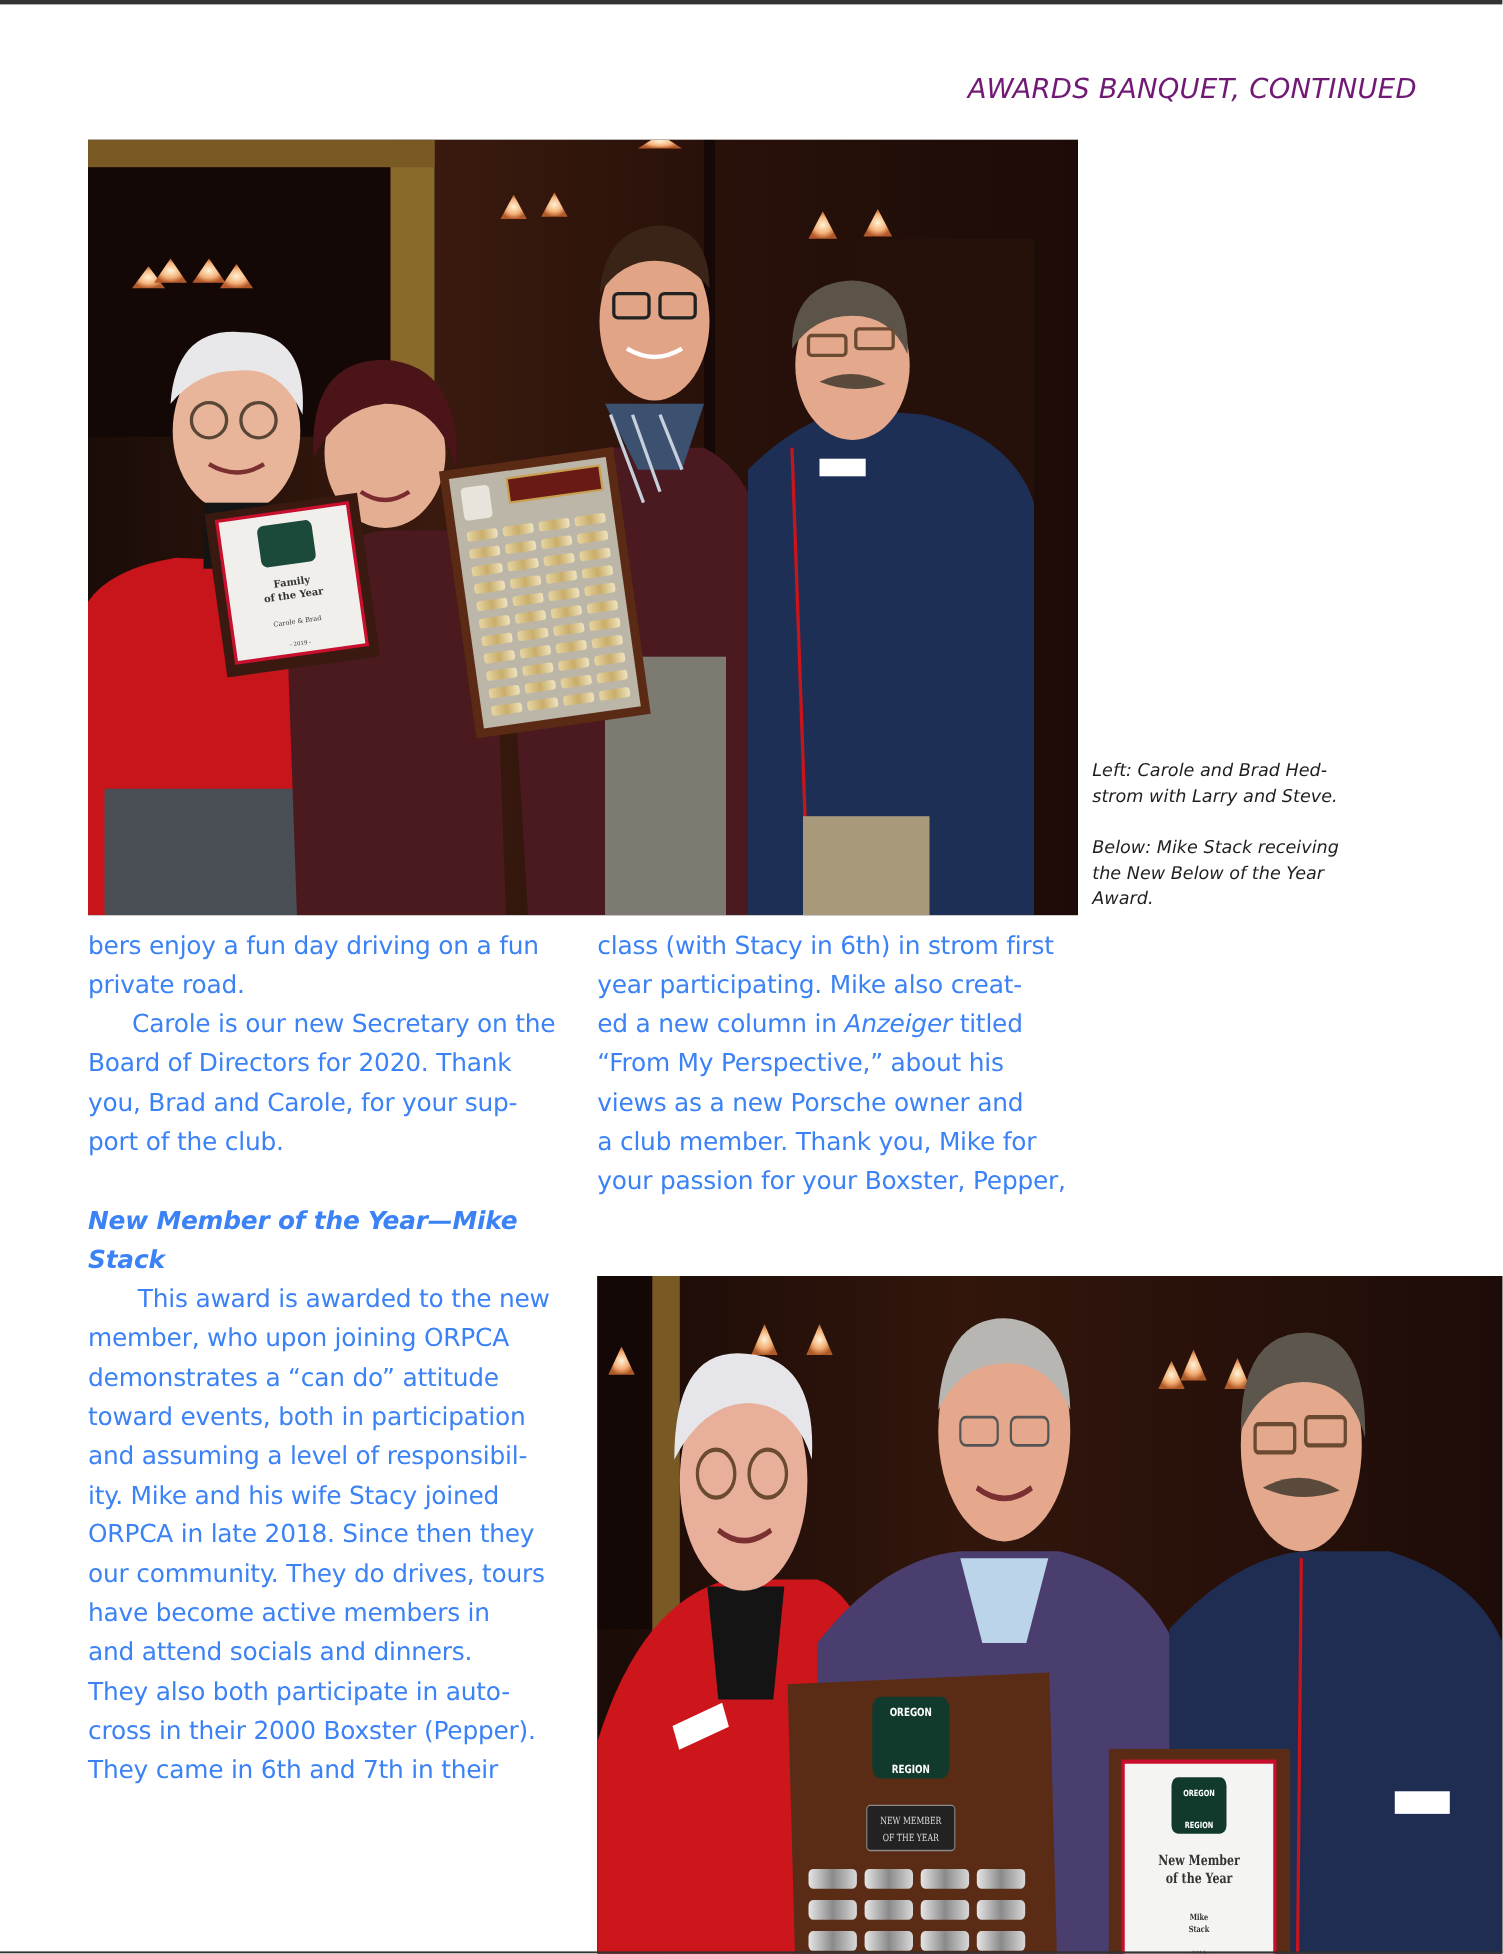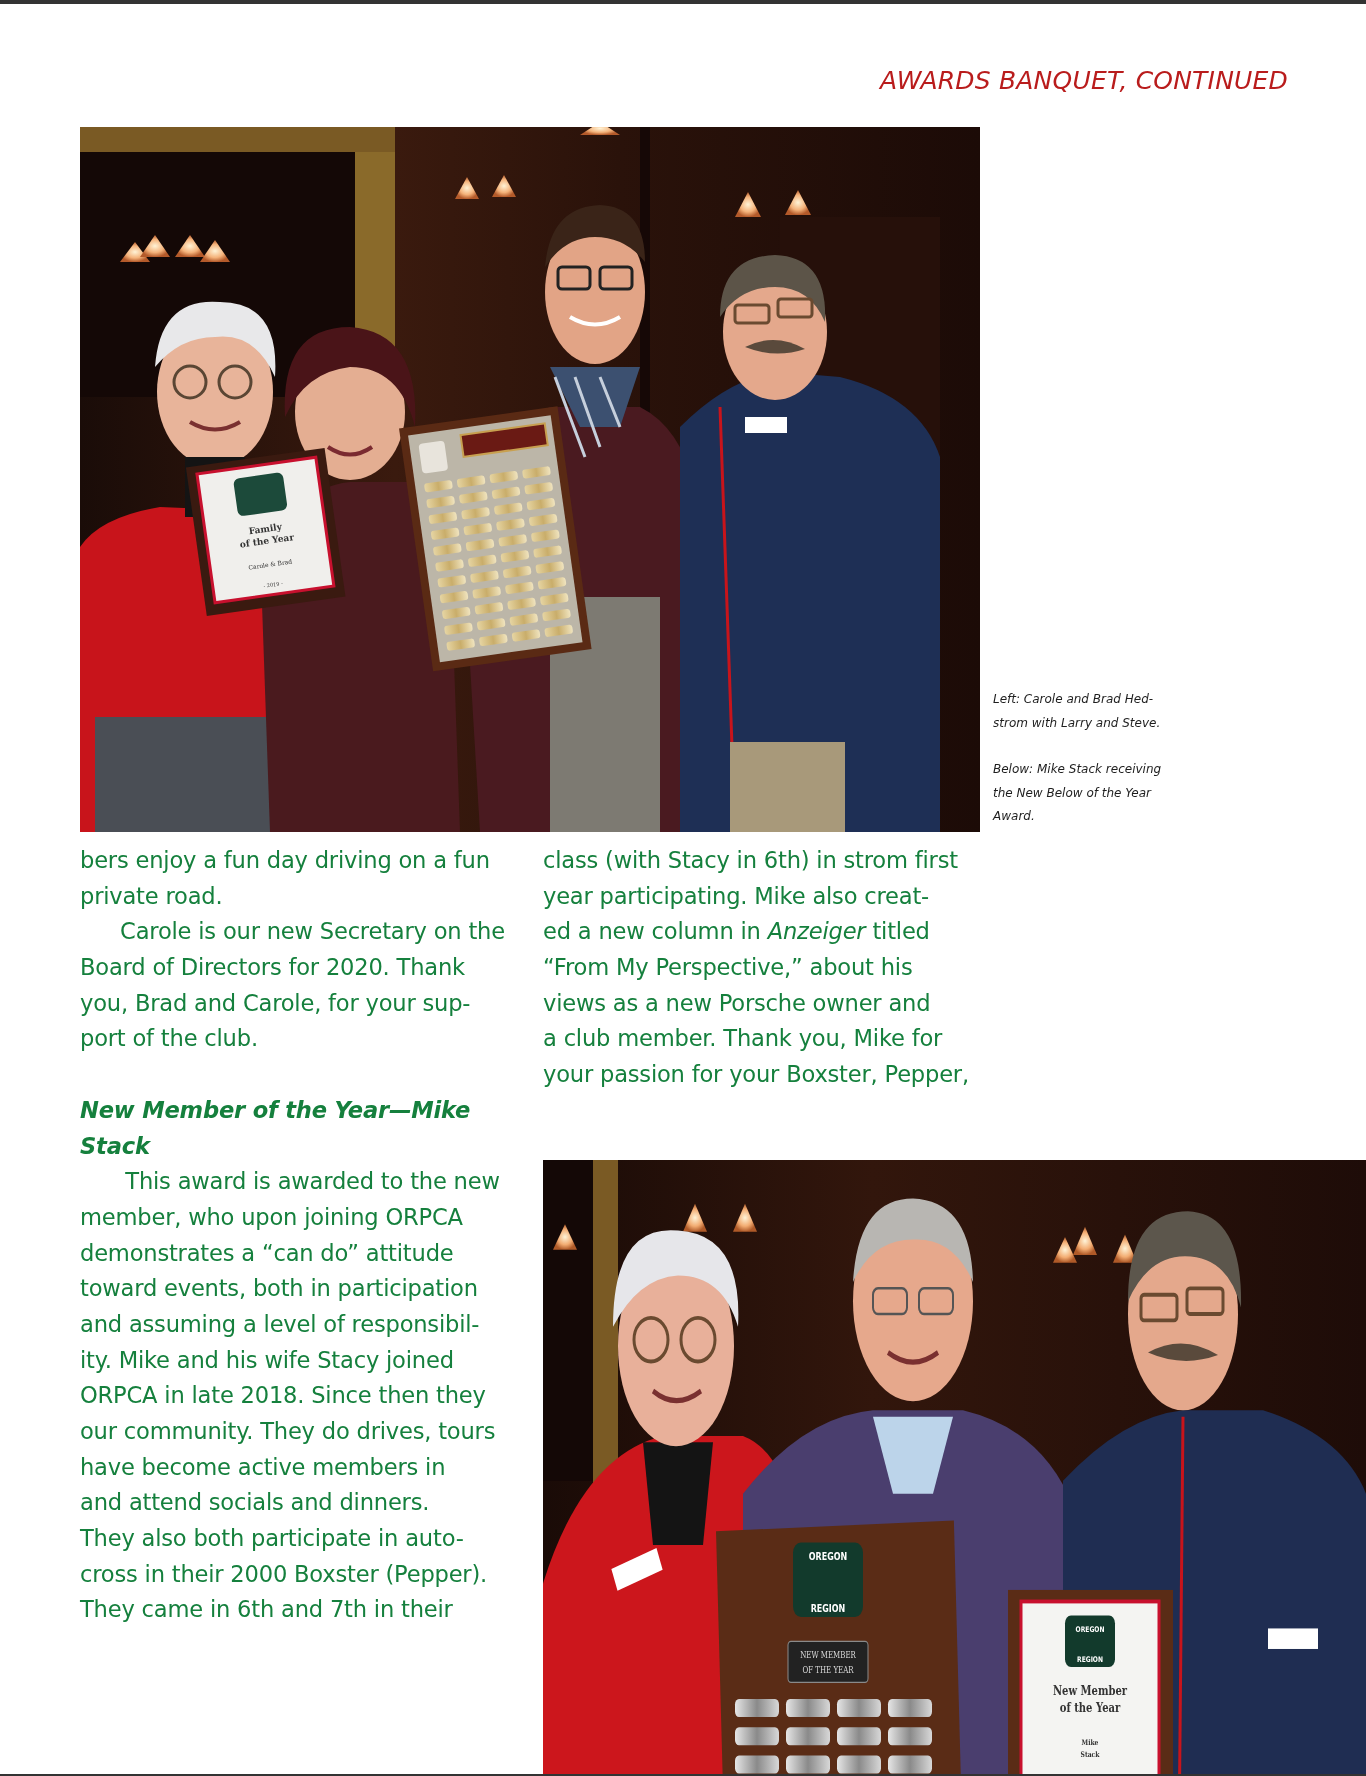--- a/index.html
+++ b/index.html
@@ -6,37 +6,37 @@
   body {
     width: 1366px; height: 1776px; position: relative; overflow: hidden;
     background: #ffffff; color: #1e1e1e;
     font-family: "DejaVu Sans", sans-serif;
   }
   .top-bar { position: absolute; left: 0; top: 0; width: 1366px; height: 4px; background: #333333; }
   .bottom-bar { position: absolute; left: 0; top: 1774px; width: 1366px; height: 2px; background: #333333; }
   .running-head {
     position: absolute; right: 78px; top: 66px;
     font-family: "DejaVu Sans", sans-serif; font-style: italic; font-size: 25px;
-    letter-spacing: 0.2px; color: #b91c1c; white-space: nowrap;
+    letter-spacing: 0.2px; color: #701a75; white-space: nowrap;
   }
   .photo { position: absolute; overflow: hidden; background: #1c0c07; }
   .photo svg { display: block; width: 100%; height: 100%; }
   #photo-1 { left: 80px; top: 127px; width: 900px; height: 705px; }
   #photo-2 { left: 543px; top: 1160px; width: 823px; height: 788px; }
   .caption {
     position: absolute; left: 993px; top: 688px; width: 330px;
-    font-family: "DejaVu Sans", sans-serif; font-style: italic; font-size: 12px;
+    font-family: "DejaVu Sans", sans-serif; font-style: italic; font-size: 16px;
     line-height: 23.5px; color: #1e1e1e;
   }
   .caption p { margin: 0; }
   .caption p + p { margin-top: 23px; }
   .column {
     position: absolute; top: 843px;
     font-family: "DejaVu Sans", sans-serif; font-size: 22.6px; line-height: 35.7px;
-    color: #15803d; letter-spacing: -0.2px;
+    color: #3b82f6; letter-spacing: -0.2px;
   }
   #col-1 { left: 80px; width: 445px; }
   #col-2 { left: 543px; width: 445px; }
   .line { display: block; white-space: nowrap; height: 35.7px; }
   .indent { padding-left: 20px; text-align: center; }
   .heading-line { font-weight: bold; font-style: italic; }
   em { font-style: italic; }
 </style>
 </head>
 <body>

